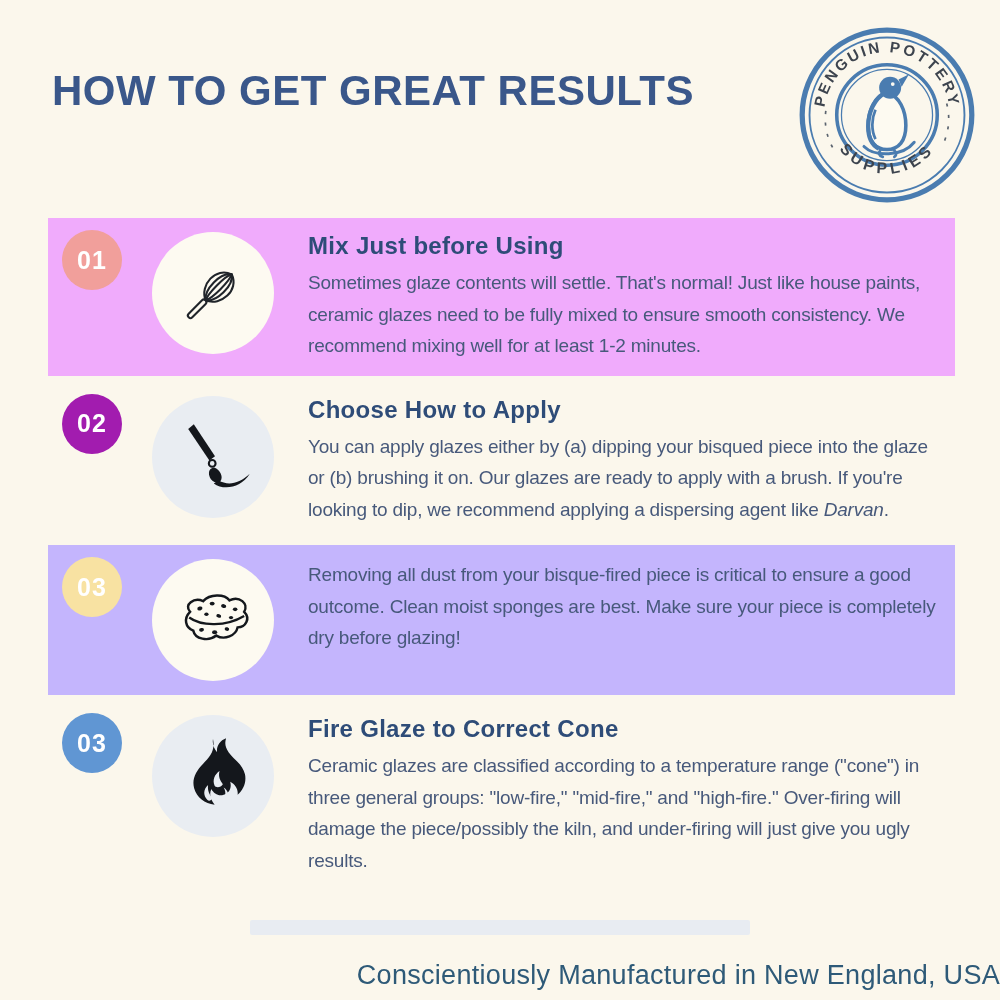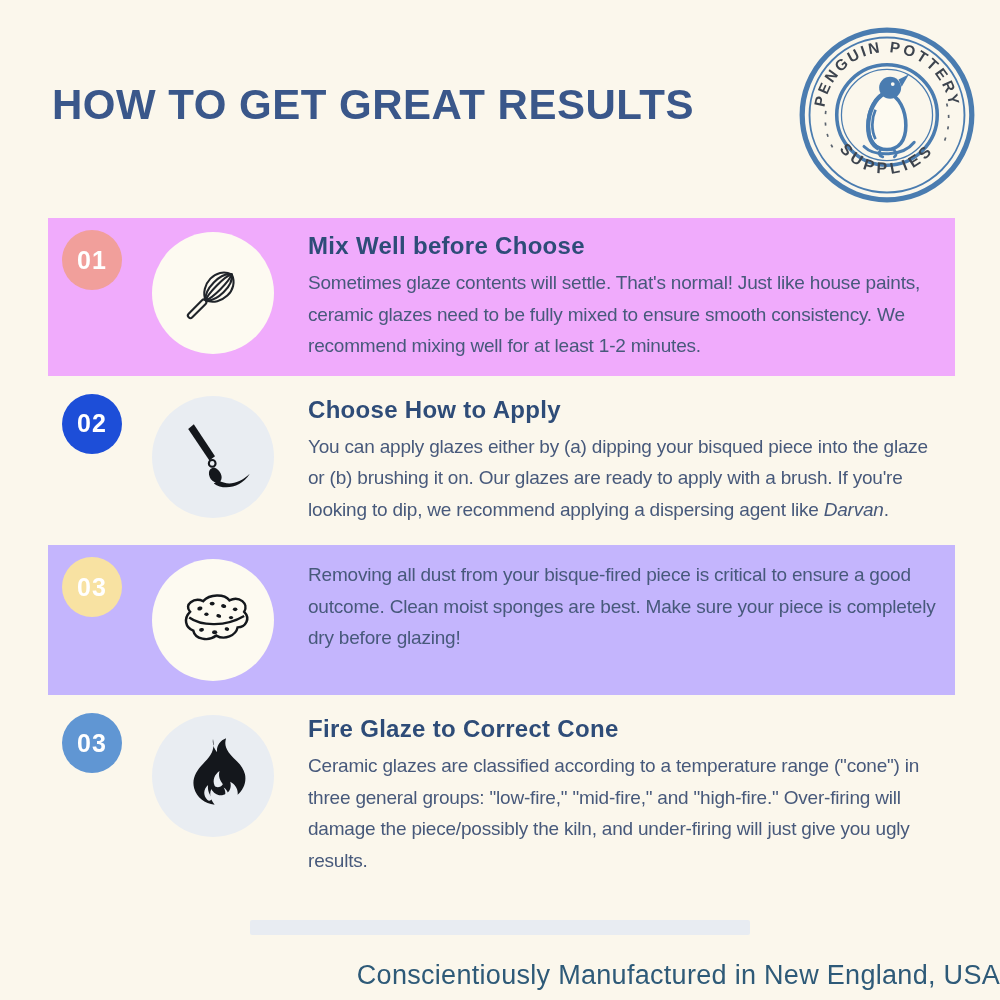--- a/index.html
+++ b/index.html
@@ -4,21 +4,21 @@
 <style>
   html,body{margin:0;padding:0;}
   body{
     width:1000px;height:1000px;
     font-family:"Liberation Sans", sans-serif;
     overflow:hidden;
     position:relative;
   }
   .header{position:relative;height:218px;}
   .page-title{
-    position:absolute;left:52px;top:76px;
+    position:absolute;left:52px;top:62px;
     font-size:42px;font-weight:700;letter-spacing:.5px;
     line-height:1.36;color:#3a578a;
   }
   .logo-wrap{position:absolute;right:24px;top:26px;width:178px;height:178px;}
   .steps{margin:0 45px 0 48px;}
   .step-row{display:flex;align-items:flex-start;min-height:150px;padding:12px 14px 14px 14px;box-sizing:border-box;}
   .step-row + .step-row{margin-top:6px;}
   .badge{
     width:60px;height:60px;border-radius:50%;
     flex:0 0 60px;
@@ -97,27 +97,27 @@
       <svg width="80" height="80" viewBox="0 0 100 100">
         <g transform="rotate(45 50 50)" fill="none" stroke="#20242a" stroke-width="2.6" stroke-linecap="round" stroke-linejoin="round">
           <rect x="46.8" y="63" width="6.4" height="30" rx="3.2"></rect>
           <path d="M50 63 C 31 55 29 24 50 17 C 71 24 69 55 50 63 Z"></path>
           <path d="M50 63 C 39 55 38 25 50 17 C 62 25 61 55 50 63 Z"></path>
           <path d="M50 63 C 46 55 45.5 25 50 17 C 54.5 25 54 55 50 63 Z"></path>
         </g>
       </svg>
     </div>
     <div class="step-text">
-      <h2 class="step-heading">Mix Well before Choose</h2>
+      <h2 class="step-heading">Mix Just before Using</h2>
       <p class="step-body"><span>Sometimes glaze contents will settle. That's normal!  Just like house paints, ceramic glazes need to be fully mixed to ensure smooth consistency.  We recommend mixing well for at least 1-2 minutes.</span><i></i><span></span></p>
     </div>
   </div>
 
   <div class="step-row">
-    <div class="badge" style="background-color: #1d4ed8;">02</div>
+    <div class="badge" style="background-color: #a21caf;">02</div>
     <div class="icon-circle" style="background-color: rgb(233, 237, 242);">
       <svg width="80" height="80" viewBox="0 0 100 100">
         <g fill="#14171c">
           <path d="M19 15 L26 9 L52.5 49 L45.5 54.5 Z"></path>
           <circle cx="49" cy="58" r="4.2" fill="none" stroke="#14171c" stroke-width="2.6"></circle>
           <path d="M51.5 63 C 59 66 63.5 75 59 80.5 C 54.5 84.5 46 80 45 71.5 C 44.5 66.5 47 63.5 51.5 63 Z"></path>
           <path d="M57 79 C 68 86 82 84 96 71 C 85 89 63 92 51 83 Z"></path>
         </g>
       </svg>
     </div>

